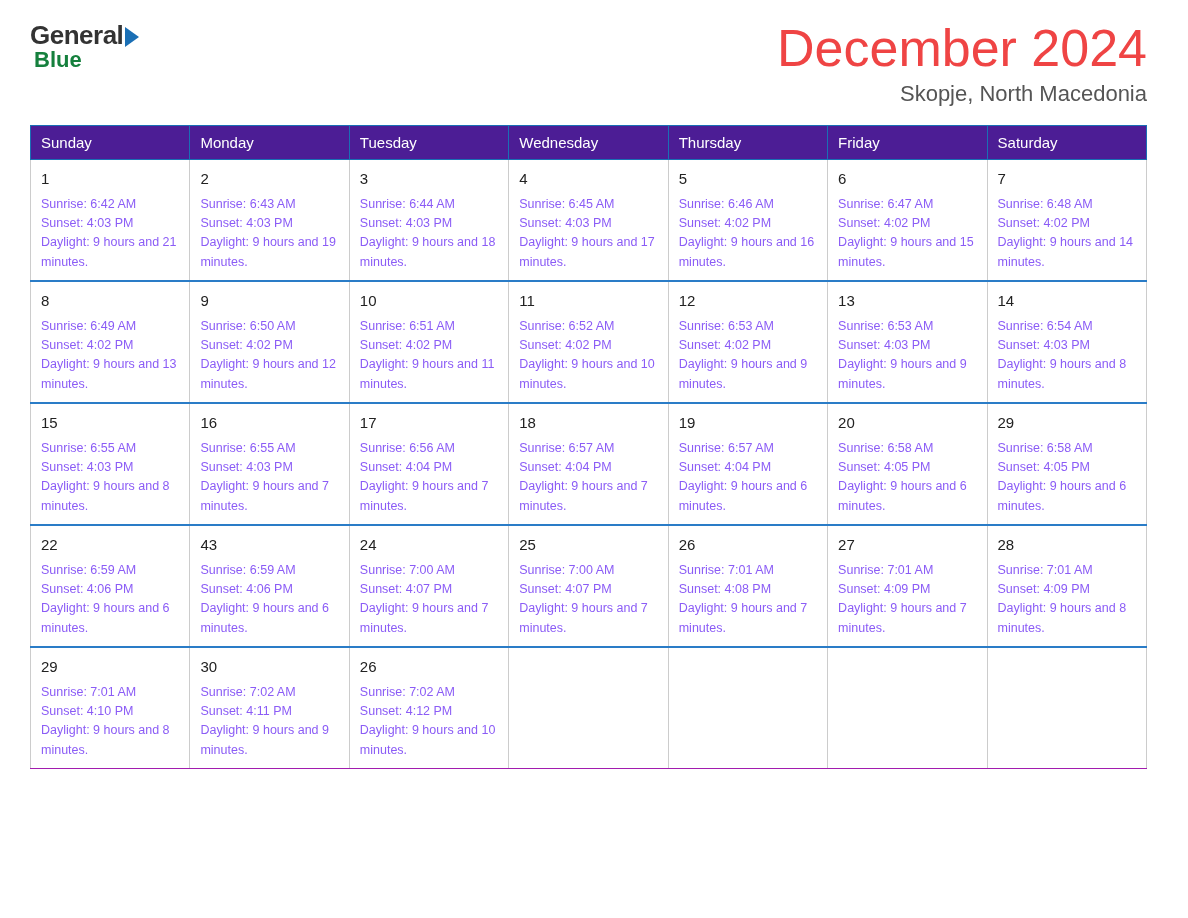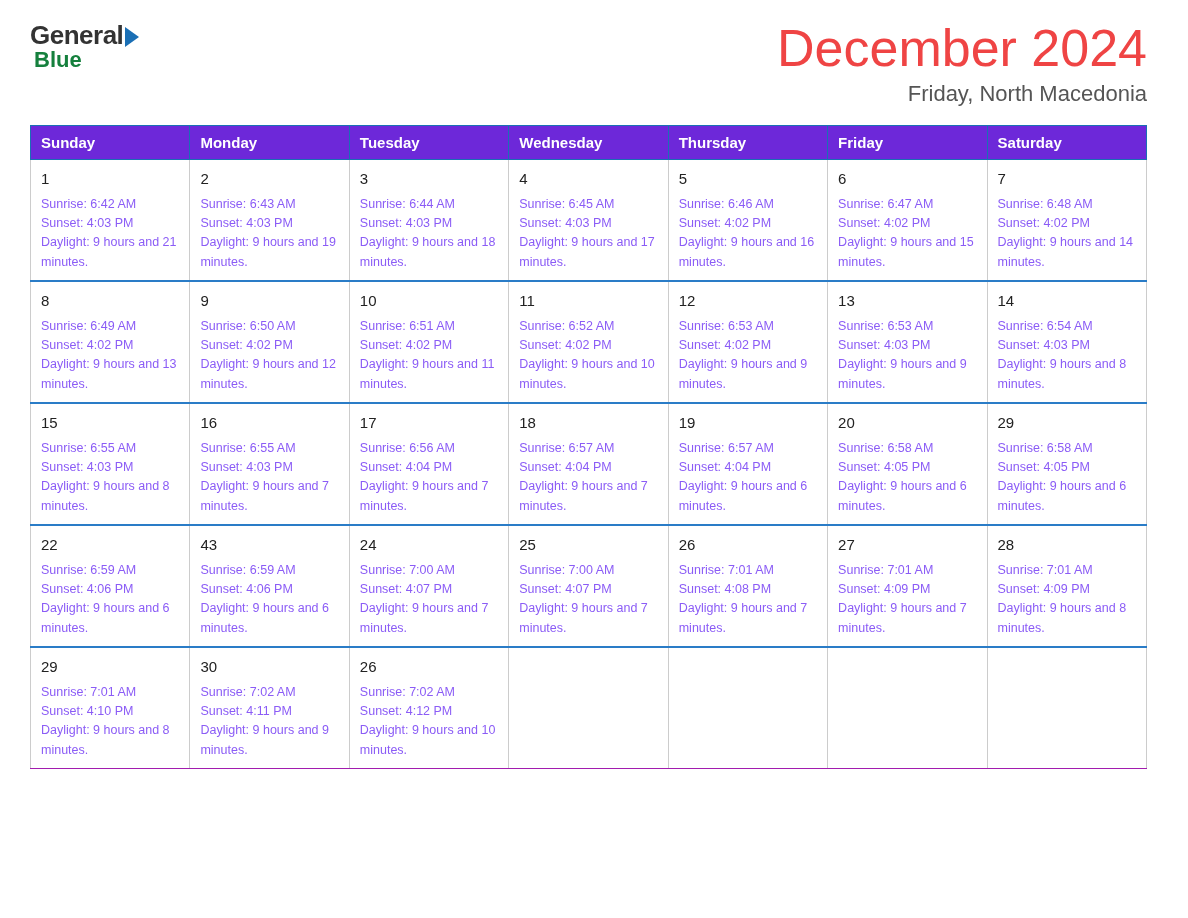--- a/index.html
+++ b/index.html
@@ -64,24 +64,24 @@
       color: #555;
       font-weight: 400;
       margin-top: 4px;
     }
     .calendar {
       width: 100%;
       border-collapse: collapse;
       table-layout: fixed;
     }
     .calendar thead th {
-      background: #6d28d9;
+      background: #4c1d95;
       color: #fff;
       font-size: 15px;
-      font-weight: 700;
+      font-weight: 400;
       padding: 8px 10px;
       text-align: left;
       border: 1px solid #1a6fb5;
     }
     .calendar tbody td {
       vertical-align: top;
       padding: 8px 10px;
       border: 1px solid #ccc;
       background: #fff;
       min-height: 110px;
@@ -117,21 +117,21 @@
   <div class="header">
     <div class="logo">
       <div class="logo-top">
         <span class="logo-general">General</span>
         <div class="logo-arrow"></div>
       </div>
       <span class="logo-bottom">Blue</span>
     </div>
     <div class="title-area">
       <div class="month-title">December 2024</div>
-      <div class="location">Friday, North Macedonia</div>
+      <div class="location">Skopje, North Macedonia</div>
     </div>
   </div>
 
   <table class="calendar">
     <thead>
       <tr>
       <th>Sunday</th>
           <th>Monday</th>
           <th>Tuesday</th>
           <th>Wednesday</th>

